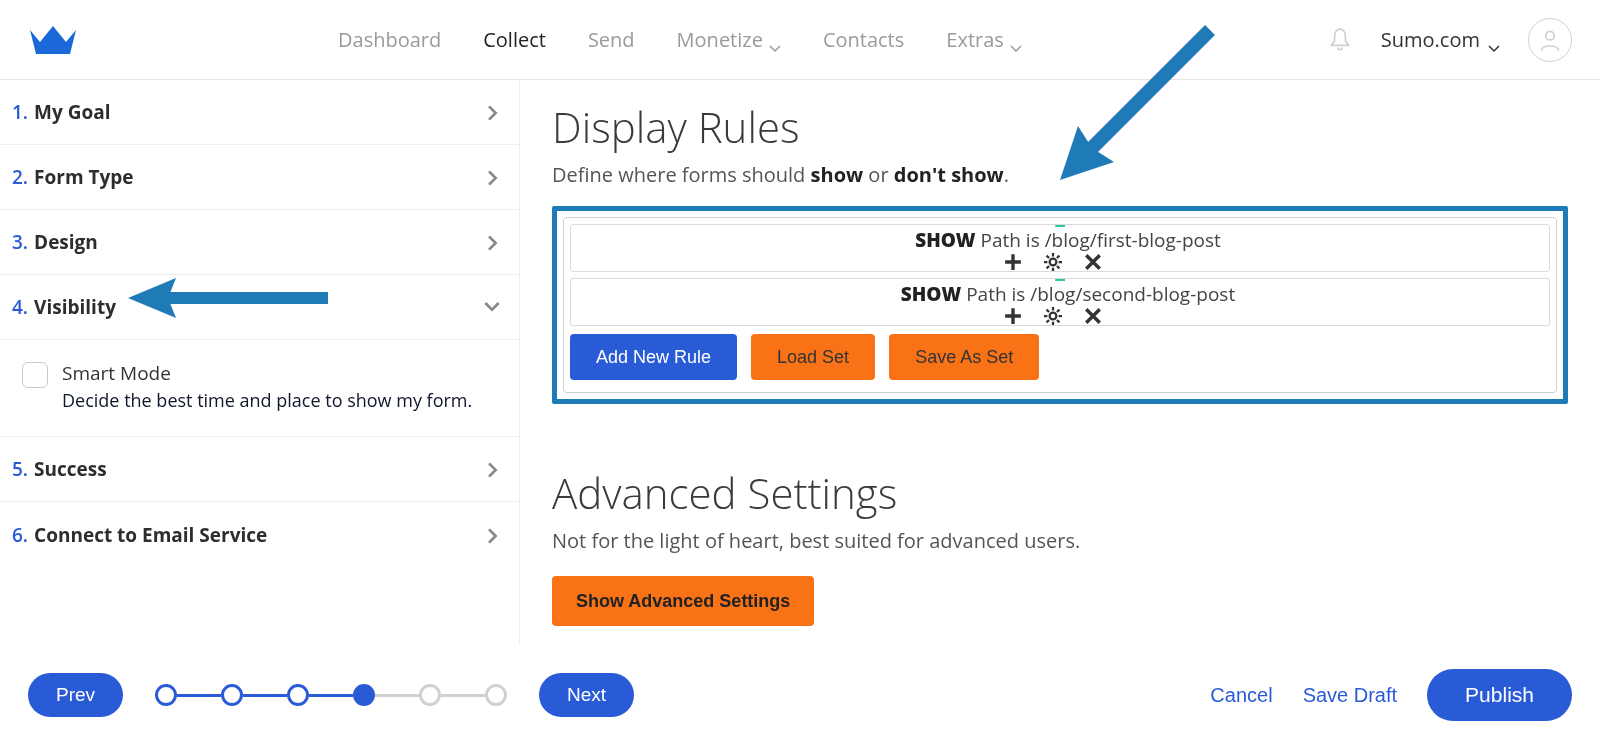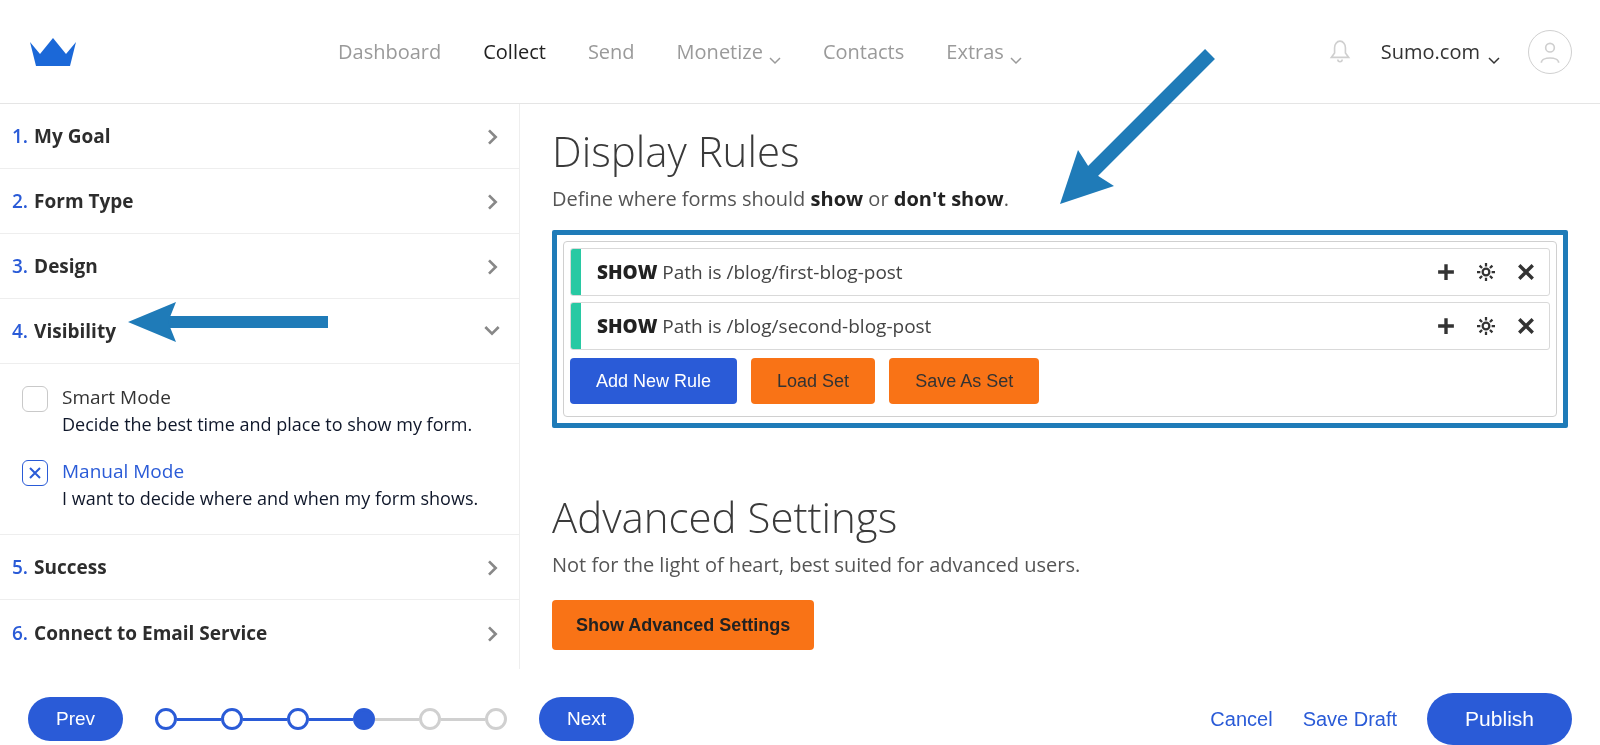--- a/index.html
+++ b/index.html
@@ -8,21 +8,21 @@
     background: #fff;
     color: #333;
     width: 1600px;
     height: 745px;
     overflow: hidden;
     position: relative;
   }
 
   
   .topnav {
-    height: 104px;
+    height: 80px;
     border-bottom: 1px solid #e5e5e5;
     display: flex;
     align-items: center;
     padding: 5px 28px;
   }
   .logo {
     width: 50px;
     height: 40px;
     margin-right: 260px;
     color: #1b68d8;
@@ -152,20 +152,21 @@
     background:#fff;
   }
   .rule-row {
     display: flex;
     align-items: center;
     border: 1px solid #d9d9d9;
     border-radius: 3px;
     height: 48px;
     margin-bottom: 6px;
     background:#fff;
+    flex-direction:column;
   }
   .rule-handle {
     width: 10px;
     height: 100%;
     background: #28c9a3;
     border-radius: 2px 0 0 2px;
   }
   .rule-text {
     flex: 1;
     padding-left: 16px;
@@ -354,31 +355,20 @@
             <path d="M3 1 L8 6 L3 11" stroke="currentColor" stroke-width="2" fill="none"></path>
           </svg></span>
     </div>
 
     <div class="substeps">
       <div class="mode-row">
         <div class="checkbox"></div>
         <div class="mode-text">
           <div class="title">Smart Mode</div>
           <div class="desc">Decide the best time and place to show my form.</div>
-        </div>
-      </div>
-      <div class="mode-row">
-        <div class="checkbox checked">
-          <svg viewBox="0 0 16 16" width="16" height="16">
-              <path d="M3 3 L13 13 M13 3 L3 13" stroke="currentColor" stroke-width="2"></path>
-            </svg>
-        </div>
-        <div class="mode-text">
-          <div class="title link">Manual Mode</div>
-          <div class="desc">I want to decide where and when my form shows.</div>
         </div>
       </div>
     </div>
 
     <div class="step">
       <span class="label"><span class="num">5.</span><span>Success</span></span>
       <span class="chev"><svg viewBox="0 0 12 12">
             <path d="M3 1 L8 6 L3 11" stroke="currentColor" stroke-width="2" fill="none"></path>
           </svg></span>
     </div>

